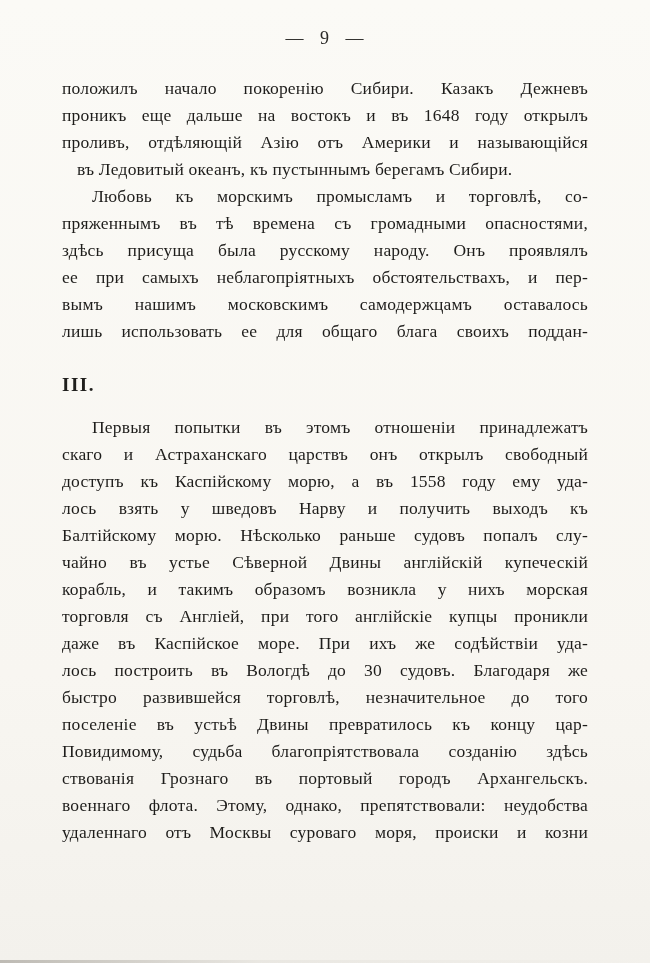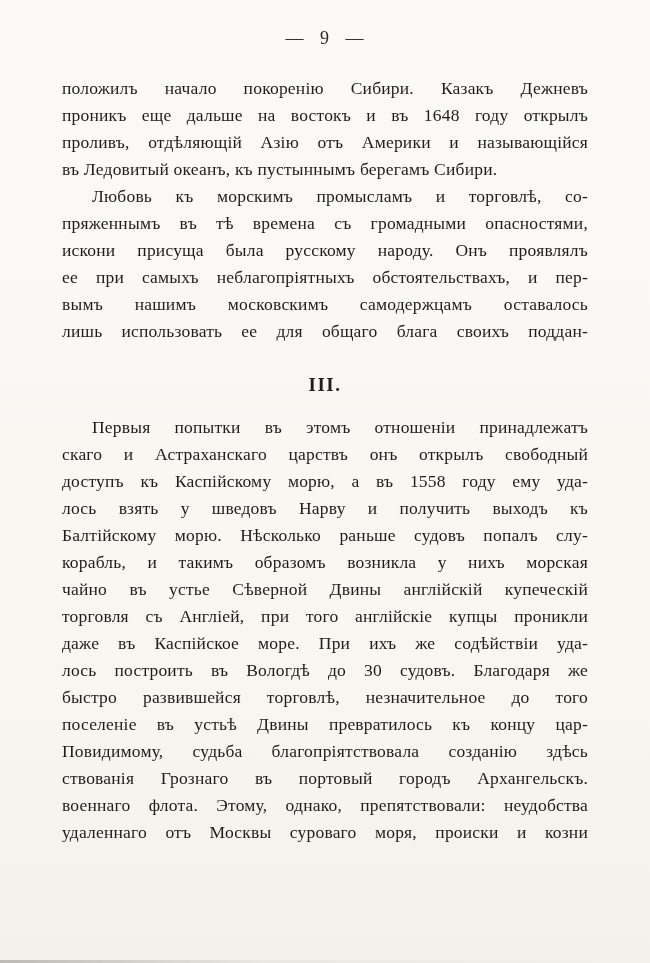--- a/index.html
+++ b/index.html
@@ -33,26 +33,27 @@
     letter-spacing: 0.2px;
   }
   .para { margin: 0; }
   .line {
     text-align: justify;
     text-align-last: justify;
     white-space: normal;
   }
   .line.last {
     text-align-last: left;
+    margin-left: 15px;
   }
   .line.indent {
     padding-left: 30px;
   }
   .section-heading {
-    text-align: center;
+    text-align: left;
     font-weight: bold;
     font-size: 19px;
     letter-spacing: 1.5px;
     margin-top: 26px;
     margin-bottom: 16px;
     color: #201f1d;
   }
   
   .scan-edge {
     position: absolute;
@@ -70,34 +71,34 @@
   <div class="page-body">
       <div class="para">
         <div class="line">положилъ начало покоренію Сибири. Казакъ Дежневъ</div>
         <div class="line">проникъ еще дальше на востокъ и въ 1648 году открылъ</div>
         <div class="line">проливъ, отдѣляющій Азію отъ Америки и называющійся</div>
         <div class="line last">въ Ледовитый океанъ, къ пустыннымъ берегамъ Сибири.</div>
       </div>
       <div class="para">
         <div class="line indent">Любовь къ морскимъ промысламъ и торговлѣ, со-</div>
         <div class="line">пряженнымъ въ тѣ времена съ громадными опасностями,</div>
-        <div class="line">искони присуща была русскому народу. Онъ проявлялъ</div>
+        <div class="line">здѣсь присуща была русскому народу. Онъ проявлялъ</div>
         <div class="line">ее при самыхъ неблагопріятныхъ обстоятельствахъ, и пер-</div>
         <div class="line">вымъ нашимъ московскимъ самодержцамъ оставалось</div>
         <div class="line">лишь использовать ее для общаго блага своихъ поддан-</div>
       </div>
       <div class="section-heading">III.</div>
       <div class="para">
         <div class="line indent">Первыя попытки въ этомъ отношеніи принадлежатъ</div>
         <div class="line">скаго и Астраханскаго царствъ онъ открылъ свободный</div>
         <div class="line">доступъ къ Каспійскому морю, а въ 1558 году ему уда-</div>
         <div class="line">лось взять у шведовъ Нарву и получить выходъ къ</div>
         <div class="line">Балтійскому морю. Нѣсколько раньше судовъ попалъ слу-</div>
+        <div class="line">чайно въ устье Сѣверной Двины англійскій купеческій</div>
         <div class="line">корабль, и такимъ образомъ возникла у нихъ морская</div>
-        <div class="line">чайно въ устье Сѣверной Двины англійскій купеческій</div>
         <div class="line">торговля съ Англіей, при того англійскіе купцы проникли</div>
         <div class="line">даже въ Каспійское море. При ихъ же содѣйствіи уда-</div>
         <div class="line">лось построить въ Вологдѣ до 30 судовъ. Благодаря же</div>
         <div class="line">быстро развившейся торговлѣ, незначительное до того</div>
         <div class="line">поселеніе въ устьѣ Двины превратилось къ концу цар-</div>
         <div class="line">Повидимому, судьба благопріятствовала созданію здѣсь</div>
         <div class="line">ствованія Грознаго въ портовый городъ Архангельскъ.</div>
         <div class="line">военнаго флота. Этому, однако, препятствовали: неудобства</div>
         <div class="line">удаленнаго отъ Москвы суроваго моря, происки и козни</div>
       </div>

